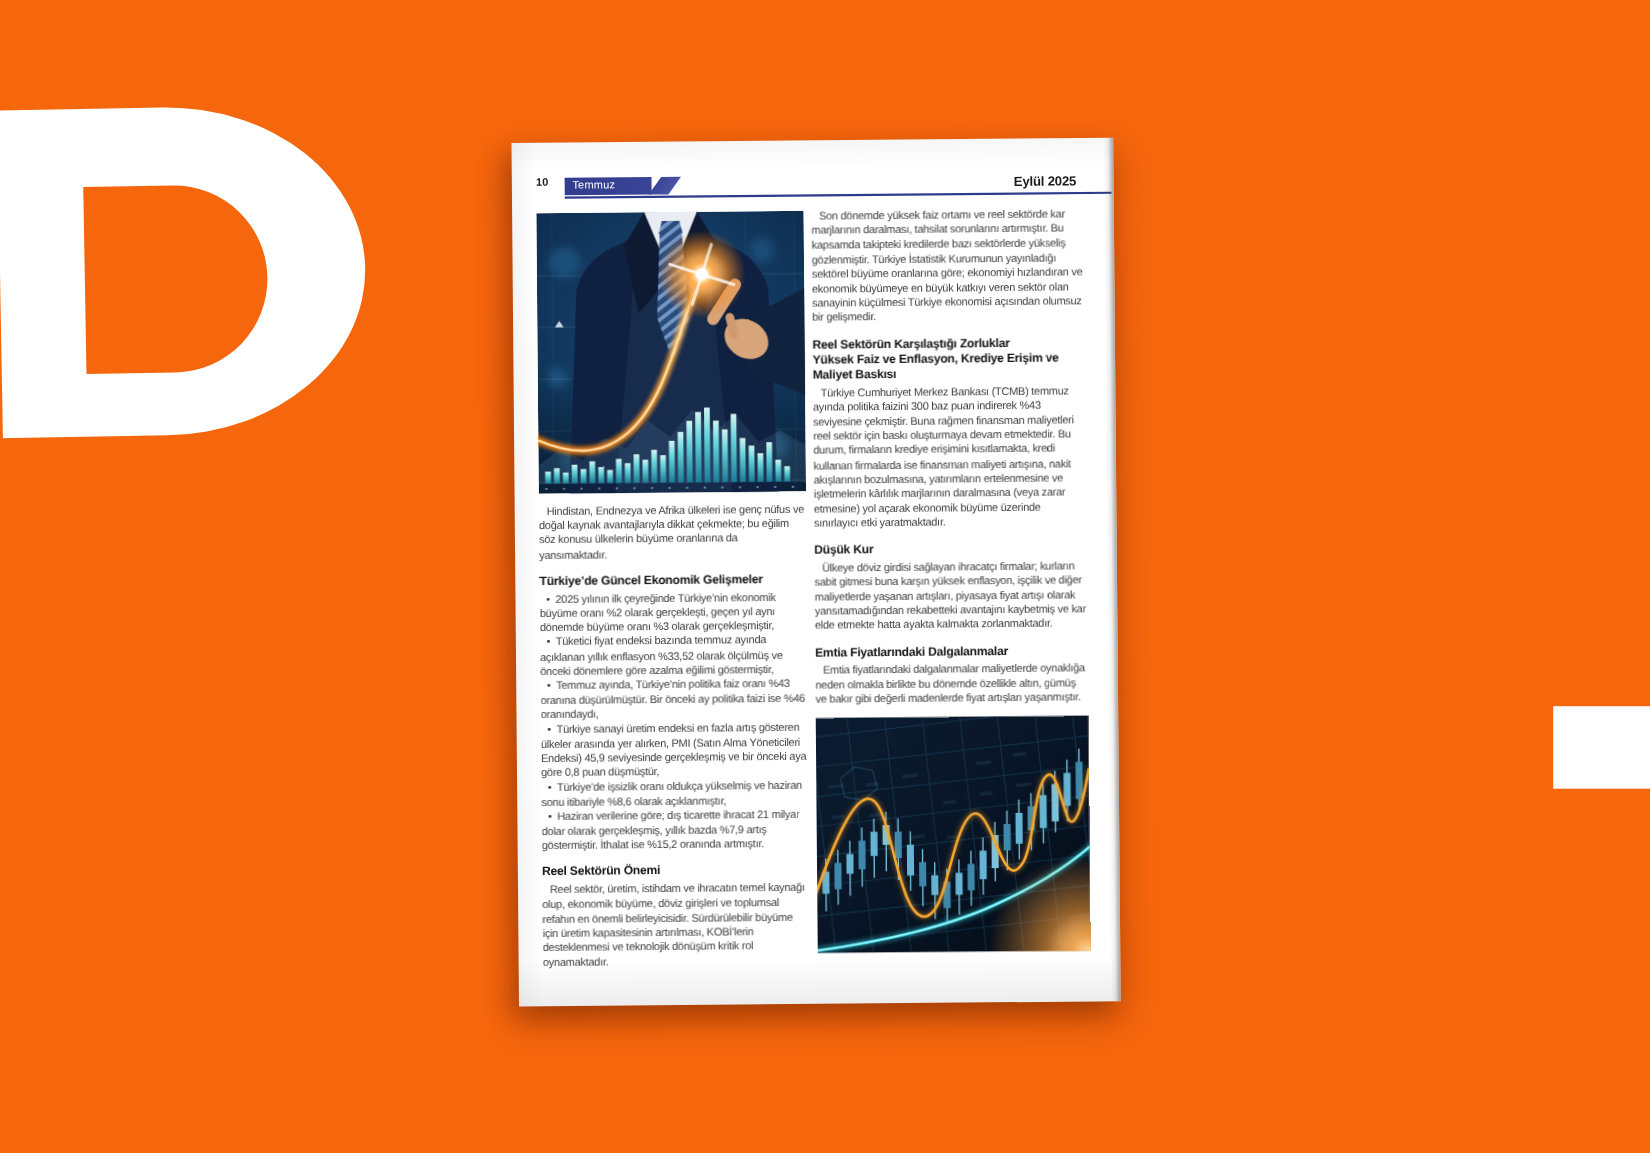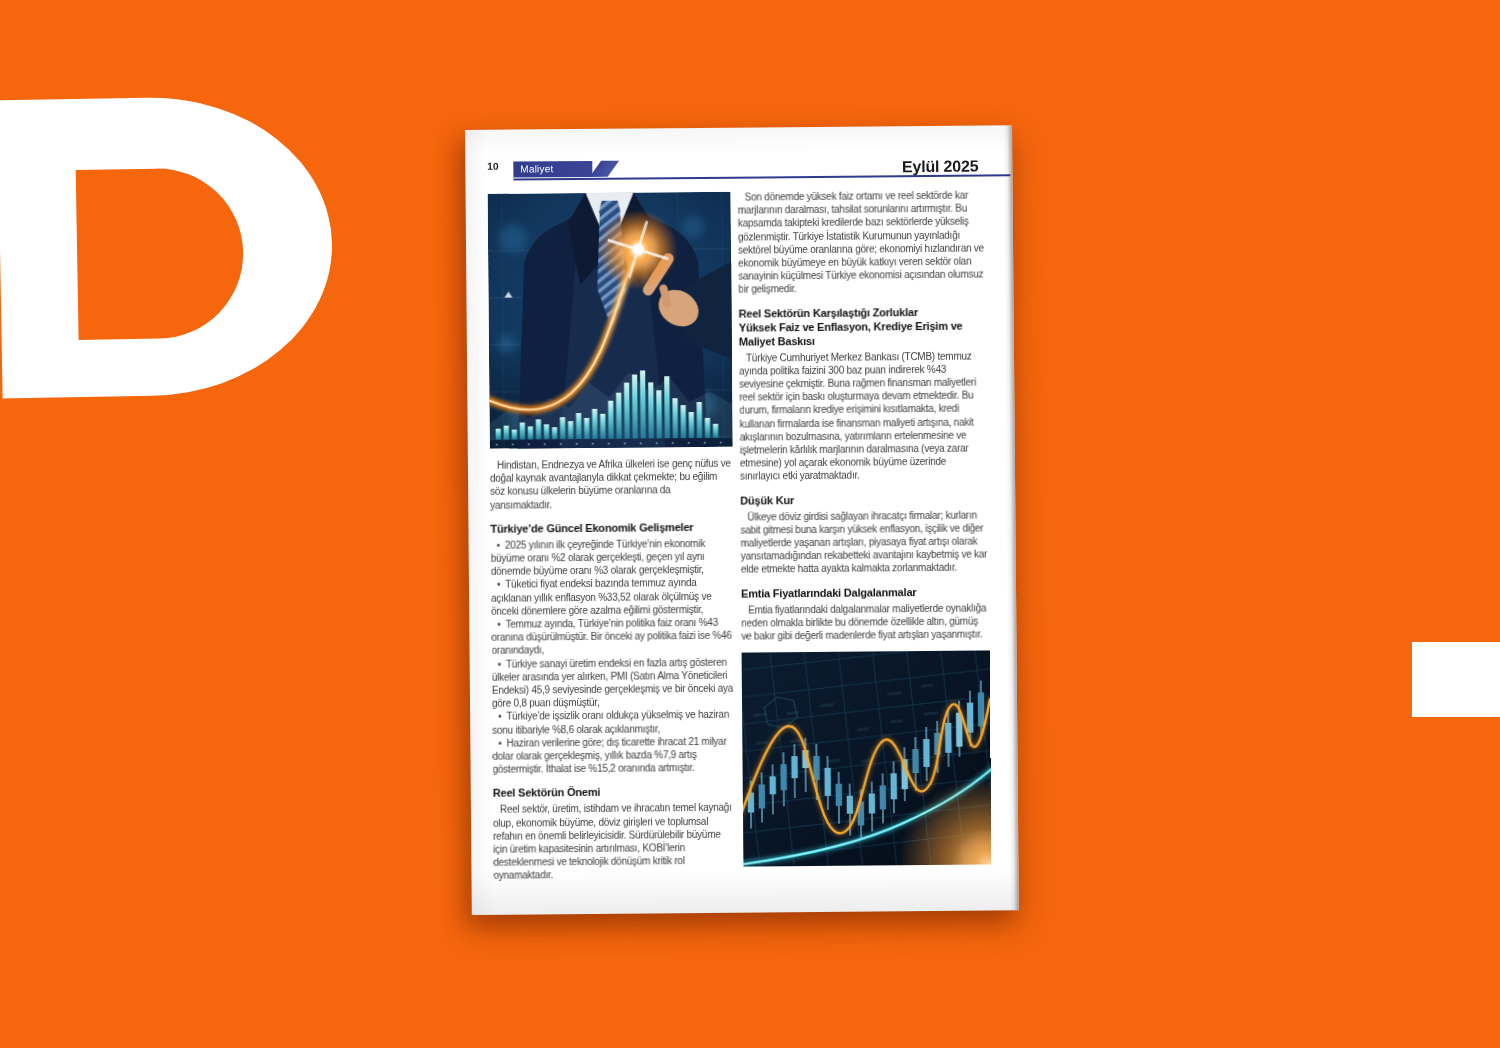--- a/index.html
+++ b/index.html
@@ -28,21 +28,21 @@
   }
   
   .hdr-num{position:absolute;left:22px;top:31px;font-size:10px;font-weight:700;color:#1d1d1d;}
   .badge{position:absolute;left:48px;top:32px;height:16px;display:flex;align-items:stretch;}
   .badge-main{
     width:72px;background:linear-gradient(90deg,#333d8e,#3a4497);
     color:#fff;font-size:10px;line-height:16px;padding-left:7px;letter-spacing:0.2px;
   }
   .badge-tail{width:18px;margin-left:3px;transform:skewX(-36deg);background:linear-gradient(90deg,#3a4497,#4a55a5);}
   .rule{position:absolute;left:48px;top:49px;width:497px;height:2.4px;background:#2e3a8c;}
-  .hdr-date{position:absolute;right:34px;top:32px;font-size:16px;font-weight:700;color:#1b1b1b;letter-spacing:-0.2px;}
+  .hdr-date{position:absolute;right:34px;top:32px;font-size:12px;font-weight:700;color:#1b1b1b;letter-spacing:-0.2px;}
   
   .col-left{position:absolute;left:22px;top:64px;width:243px;}
   .col-right{position:absolute;left:272px;top:63px;width:248px;}
   .photo{display:block;}
   .photo-hero{margin-bottom:10px;}
   .photo-chart{margin-top:9px;}
   p.body{font-size:10px;line-height:13.2px;letter-spacing:-0.25px;color:#3d3d3d;margin:0 0 10px;text-indent:7px;}
   .h{font-size:11px;font-weight:700;color:#111;letter-spacing:-0.2px;margin:10px 0 3px;line-height:14px;}
   .h-tight{margin-bottom:0;}
   .h-sub{margin-top:0;margin-bottom:3px;}
@@ -56,21 +56,21 @@
   <path fill="#ffffff" fill-rule="evenodd" d="M -12 8 L 150 8 A 182 149 0 0 1 150 306 L -12 306 Z
        M 77 79 L 158 79 A 85 85 0 0 1 158 249 L 77 249 Z"></path>
 </svg>
 
 <div class="logo-frag"></div>
 
 <div class="page">
 
   <div class="hdr-num">10</div>
   <div class="badge">
-    <div class="badge-main">Maliyet</div>
+    <div class="badge-main">Temmuz</div>
     <div class="badge-tail"></div>
   </div>
   <div class="rule"></div>
   <div class="hdr-date">Eylül 2025</div>
 
   <div class="col-left">
 
     <svg class="photo photo-hero" width="243" height="255" viewBox="0 0 243 255">
       <defs>
         <linearGradient id="bg1" x1="0" y1="0" x2="0" y2="1">

